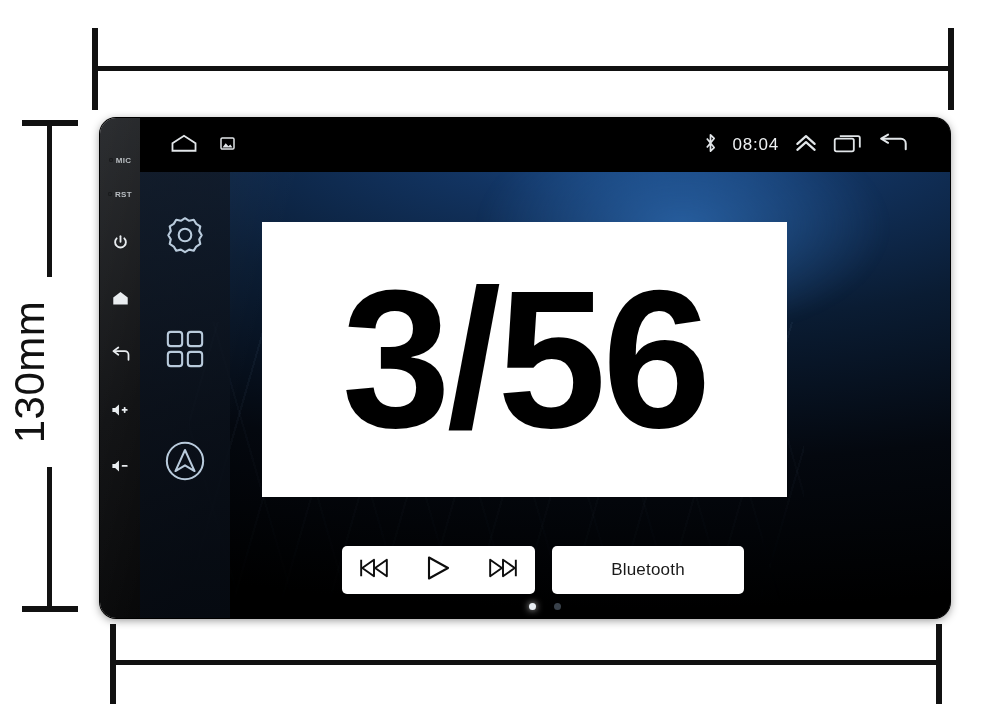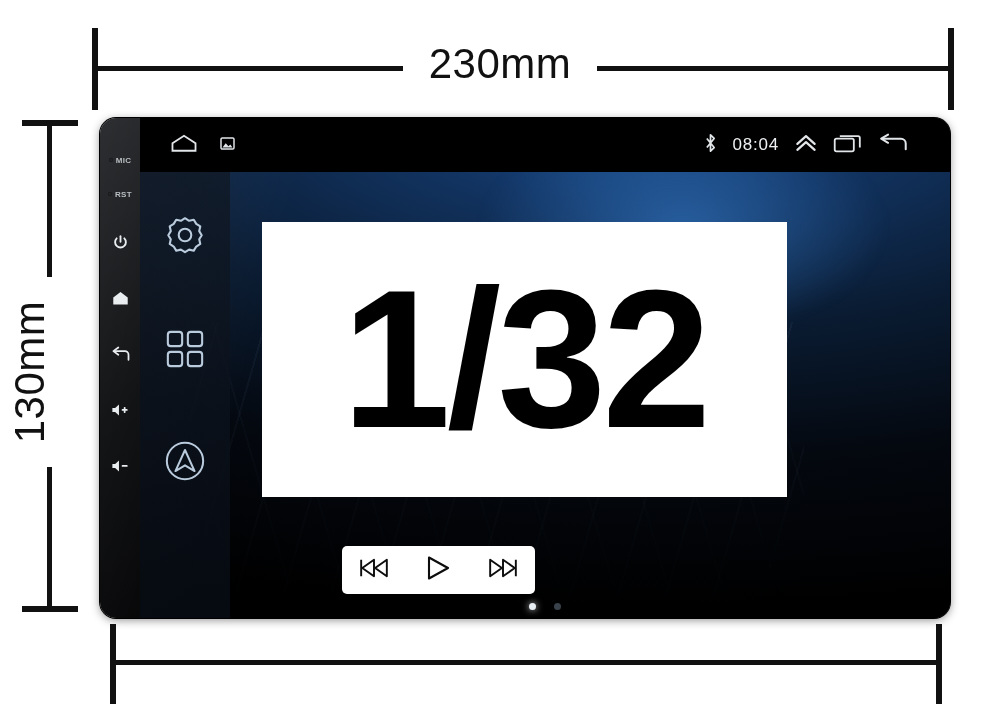--- a/index.html
+++ b/index.html
@@ -224,21 +224,20 @@
   }
 </style>
 </head>
 <body>
 
 <div class="stage">
 
   <div class="cap" id="dim-top-cap-l"></div>
   <div class="cap" id="dim-top-cap-r"></div>
   <div class="dim-line" id="dim-top"></div>
-  <div class="dim-text" id="dim-top-label"><span>230mm</span></div>
 
   <div class="cap" id="dim-left-cap-t"></div>
   <div class="cap" id="dim-left-cap-b"></div>
   <div class="dim-line" id="dim-left"></div>
   <div class="dim-text" id="dim-left-label"><span>130mm</span></div>
 
   <div class="cap" id="dim-bot-cap-l"></div>
   <div class="cap" id="dim-bot-cap-r"></div>
   <div class="dim-line" id="dim-bot"></div>
 
@@ -437,27 +436,30 @@
             <span>
               <svg width="30" height="22" viewBox="0 0 32 24" fill="none" stroke="currentColor" stroke-width="2.1" stroke-linejoin="round">
                 <path d="M2 3 L 14.8 12 L 2 21 Z"></path>
                 <path d="M16 3 L 28.8 12 L 16 21 Z"></path>
                 <path d="M30 3 V 21"></path>
               </svg>
             </span>
           </span>
         </div>
 
+        <div class="bt-card">
+          <span class="bt-label">Bluetooth</span>
+        </div>
       </div>
 
       <div class="dots">
         <span class="dot on"></span>
         <span class="dot"></span>
       </div>
 
     </div>
   </div>
 
   <div class="overlay">
-    <span class="overlay-text">1/32</span>
+    <span class="overlay-text">3/56</span>
   </div>
 
 </div>
 
 </body></html>

